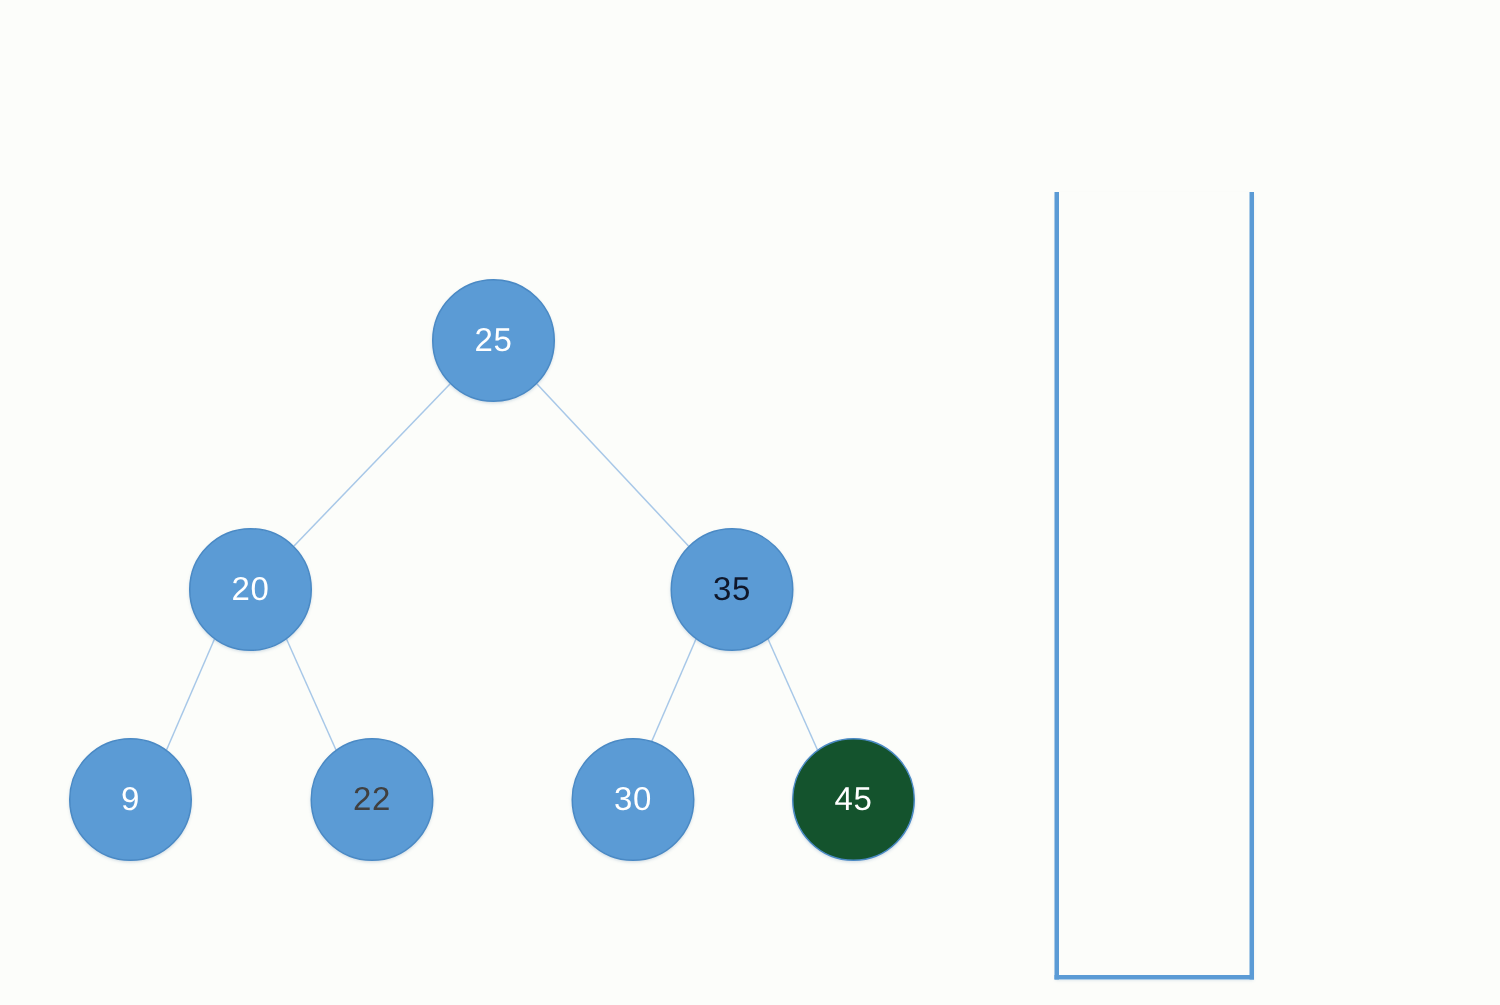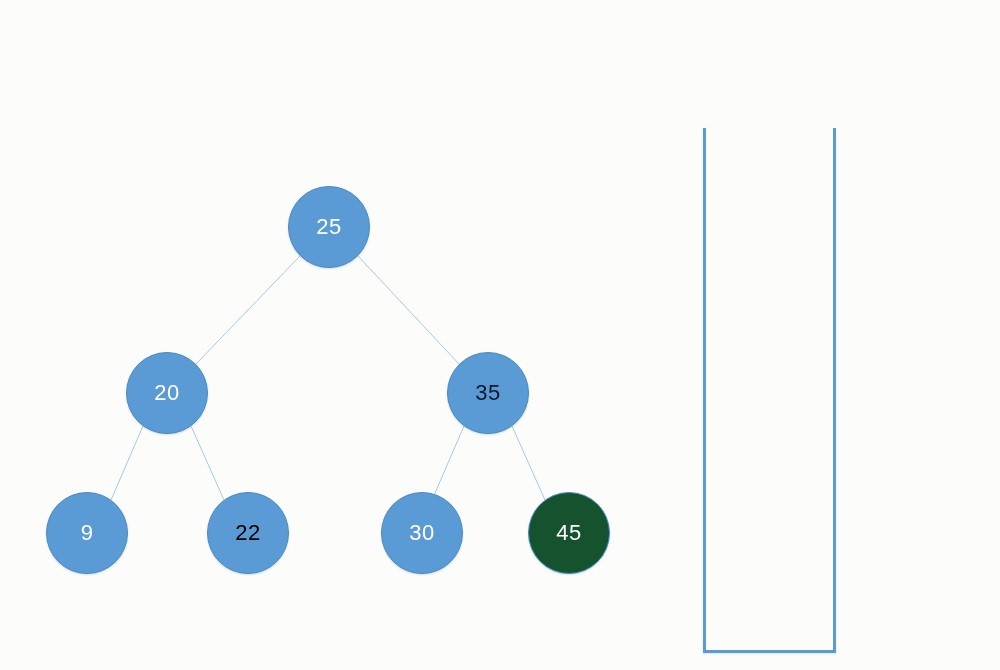--- a/index.html
+++ b/index.html
@@ -81,21 +81,21 @@
       <div class="node" style="left: 126px; top: 352px; width: 82px; height: 82px; background: rgb(91, 155, 213); border-color: rgb(74, 137, 196);">
         <span class="node-label" style="color: rgb(255, 255, 255);">20</span>
       </div>
       <div class="node" style="left: 447px; top: 352px; width: 82px; height: 82px; background: rgb(91, 155, 213); border-color: rgb(74, 137, 196);">
         <span class="node-label" style="color: #0f172a;">35</span>
       </div>
       <div class="node" style="left: 46px; top: 492px; width: 82px; height: 82px; background: rgb(91, 155, 213); border-color: rgb(74, 137, 196);">
         <span class="node-label" style="color: rgb(255, 255, 255);">9</span>
       </div>
       <div class="node" style="left: 207px; top: 492px; width: 82px; height: 82px; background: rgb(91, 155, 213); border-color: rgb(74, 137, 196);">
-        <span class="node-label" style="color: #000000;">22</span>
+        <span class="node-label" style="color: #404040;">22</span>
       </div>
       <div class="node" style="left: 381px; top: 492px; width: 82px; height: 82px; background: rgb(91, 155, 213); border-color: rgb(74, 137, 196);">
         <span class="node-label" style="color: rgb(255, 255, 255);">30</span>
       </div>
       <div class="node" style="left: 528px; top: 492px; width: 82px; height: 82px; background: #14532d; border-color: rgb(74, 137, 196);">
         <span class="node-label" style="color: rgb(255, 255, 255);">45</span>
       </div>
     </div>
 
   <div class="stack-container" id="stack-container" style="left: 703px; top: 128px; width: 133px; height: 525px; border-left-color: rgb(91, 155, 213); border-right-color: rgb(91, 155, 213); border-bottom-color: rgb(91, 155, 213); border-left-width: 3px; border-right-width: 3px; border-bottom-width: 3px;"></div>

